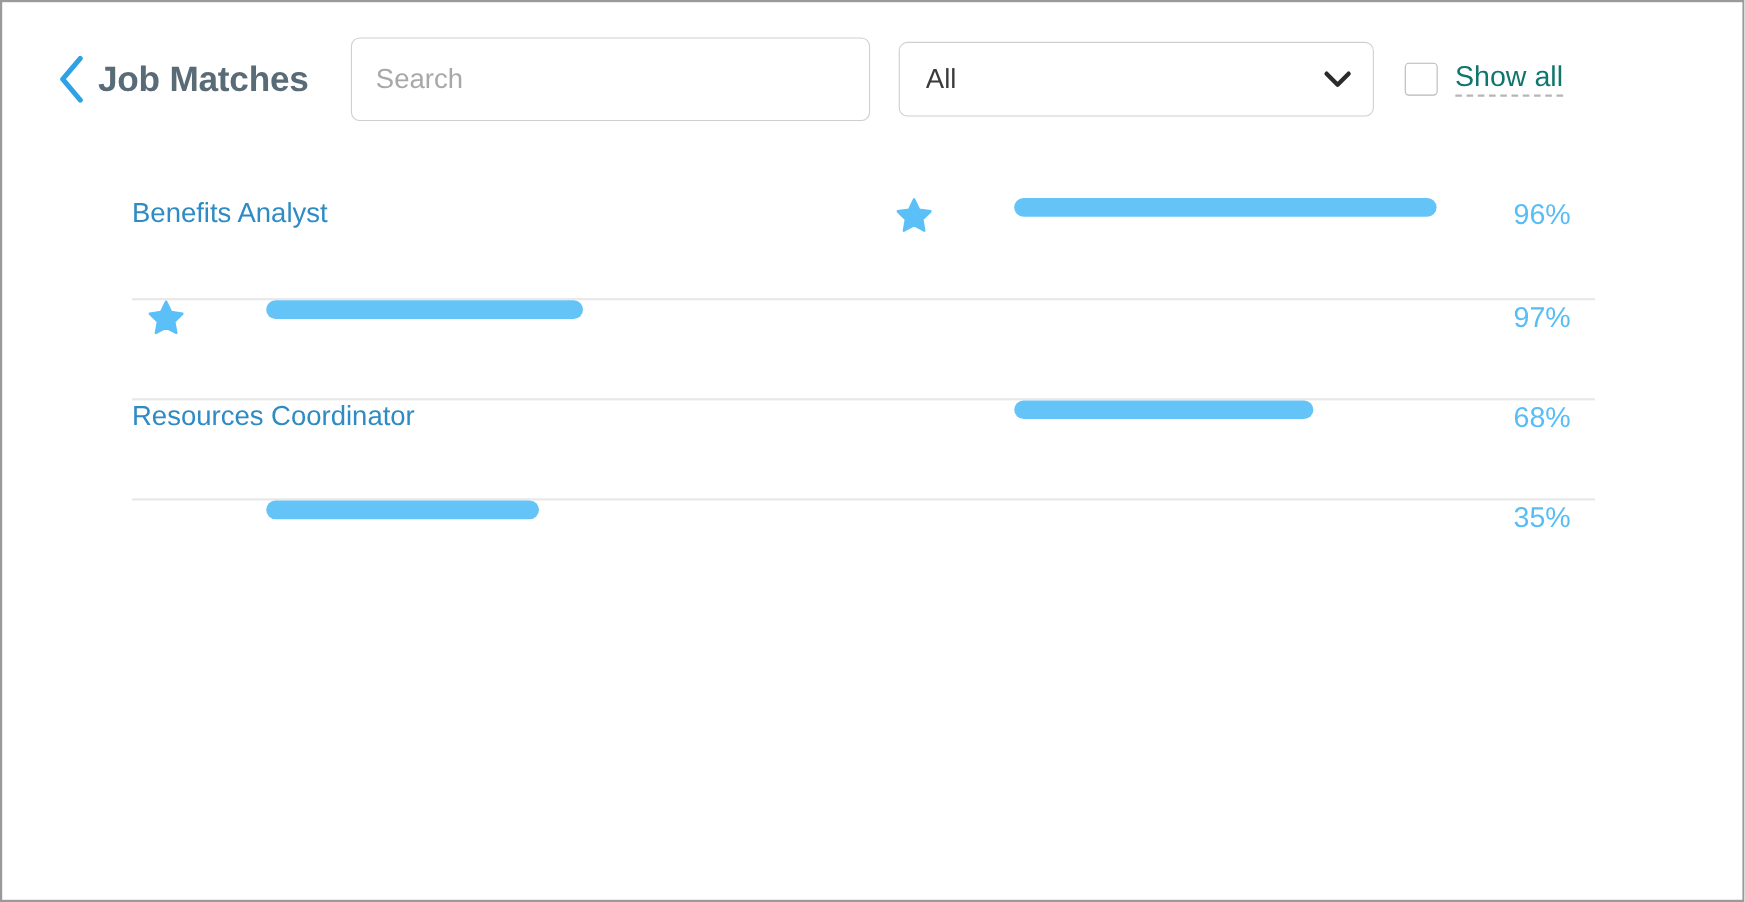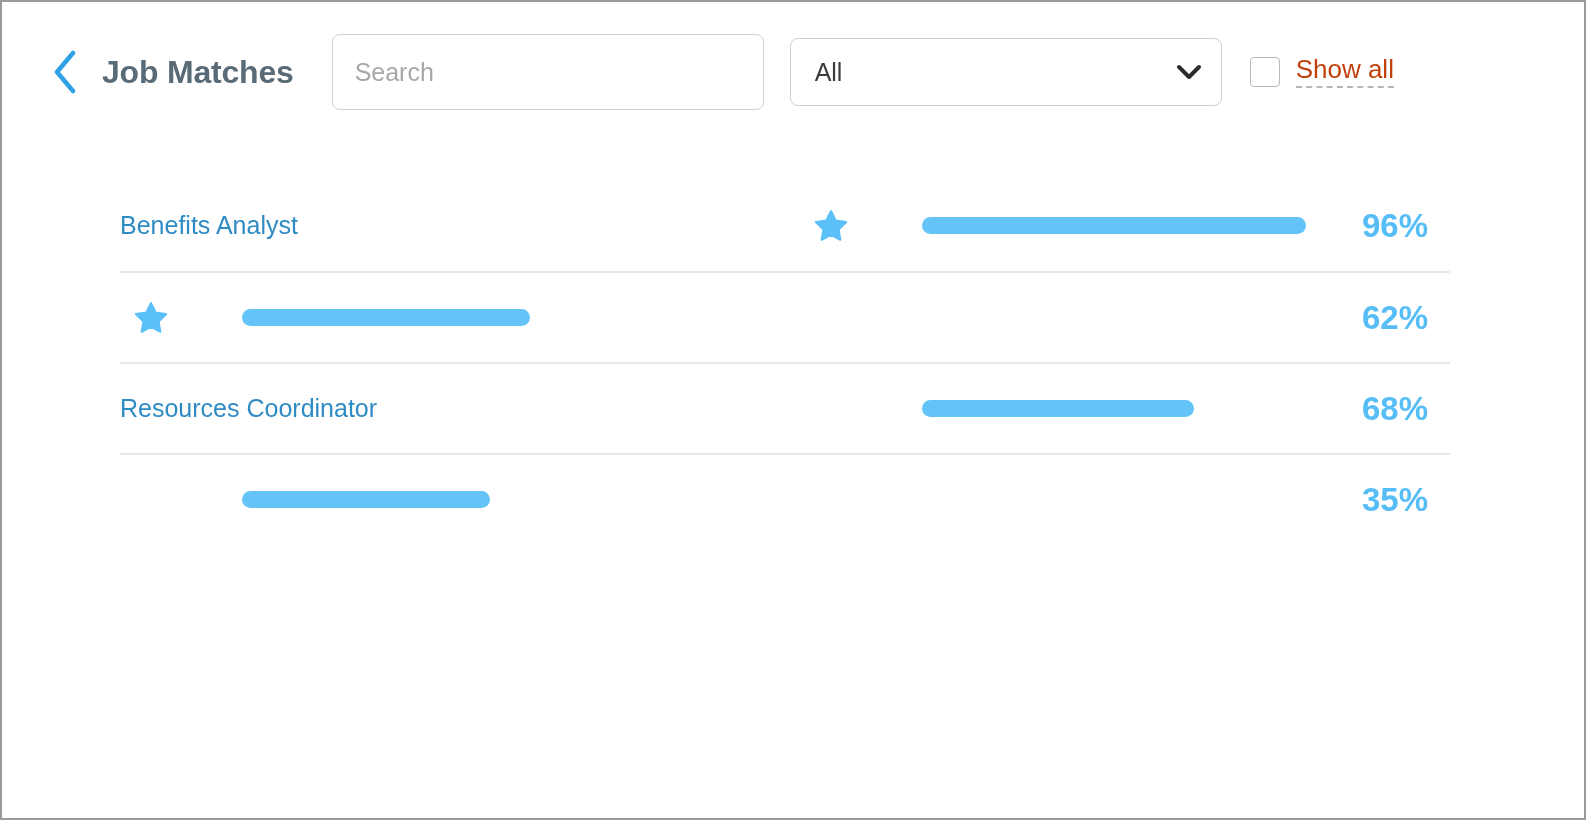--- a/index.html
+++ b/index.html
@@ -29,32 +29,32 @@
   }
   .back-btn {
     width: 46px; height: 60px;
     display: flex; align-items: center; justify-content: center;
     cursor: pointer;
     flex: 0 0 auto;
   }
   .back-btn svg { display: block; }
 
   .page-title {
-    margin-left: 14px;
+    margin-left: 1px;
     font-size: 32px;
     font-weight: bold;
     color: #5a6b78;
     letter-spacing: -0.2px;
     white-space: nowrap;
     flex: 0 0 auto;
   }
 
   .search-box {
     margin-left: 38px;
-    width: 432px; height: 76px;
+    width: 472px; height: 76px;
     border: 1px solid #cfcfcf;
     border-radius: 8px;
     background: #fff;
     padding: 0 22px;
     font-family: "Liberation Sans", sans-serif;
     font-size: 25px;
     color: #444;
     outline: none;
     flex: 0 0 auto;
   }
@@ -98,39 +98,39 @@
     width: 30px; height: 30px;
     border: 1px solid #b8b8b8;
     border-radius: 4px;
     background: #fff;
     cursor: pointer;
     flex: 0 0 auto;
   }
   .showall-label {
     margin-left: 16px;
     font-size: 26px;
-    color: #c2410c;
+    color: #0f766e;
     border-bottom: 2px dashed #b6b6b6;
     padding-bottom: 4px;
     line-height: 1;
     cursor: pointer;
     white-space: nowrap;
   }
 
   
   .list {
     position: absolute;
     left: 118px; top: 178px;
     width: 1330px;
   }
   .row {
     position: relative;
     height: 91px;
     display: flex;
-    align-items: center;
+    align-items: flex-start;
   }
   .row + .row { border-top: 2px solid #e8e8e8; }
 
   .job-title {
     font-size: 25px;
     color: #2e8bc4;
     white-space: nowrap;
     cursor: pointer;
     width: 680px;
     flex: 0 0 auto;
@@ -157,22 +157,22 @@
   .bar-fill {
     height: 17px;
     border-radius: 9px;
     background: #65c4f7;
   }
 
   .pct {
     flex: 1 1 auto;
     text-align: right;
     padding-right: 22px;
-    font-size: 33px;
-    font-weight: bold;
+    font-size: 26px;
+    font-weight: normal;
     color: #57bdf7;
     white-space: nowrap;
   }
 </style>
 </head>
 <body>
 
 <div id="app">
 
   <div class="header">
@@ -230,21 +230,21 @@
             <svg width="32" height="31" viewBox="0 0 32 31" aria-hidden="true">
               <path d="M16 1.2 L20.6 10.6 L31 12.1 L23.5 19.4 L25.3 29.7 L16 24.8 L6.7 29.7 L8.5 19.4 L1 12.1 L11.4 10.6 Z" fill="#5bc0f8" stroke="#5bc0f8" stroke-width="2.2" stroke-linejoin="round"></path>
             </svg>
           </span>
         </div>
         <div class="bar-cell">
           <div class="bar-track">
             <div class="bar-fill" style="width:288px"></div>
           </div>
         </div>
-        <div class="pct">62%</div>
+        <div class="pct">97%</div>
       </div>
       <div class="row">
         <div class="job-title">Resources Coordinator</div>
         <div class="star-cell"></div>
         <div class="bar-cell">
           <div class="bar-track">
             <div class="bar-fill" style="width:272px"></div>
           </div>
         </div>
         <div class="pct">68%</div>

